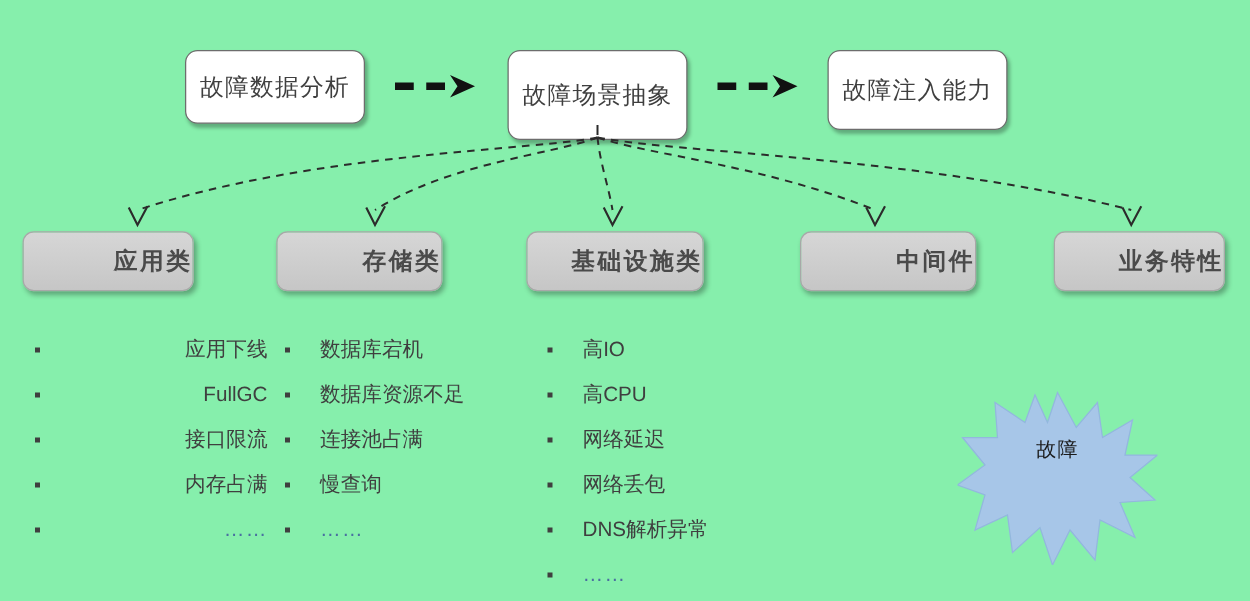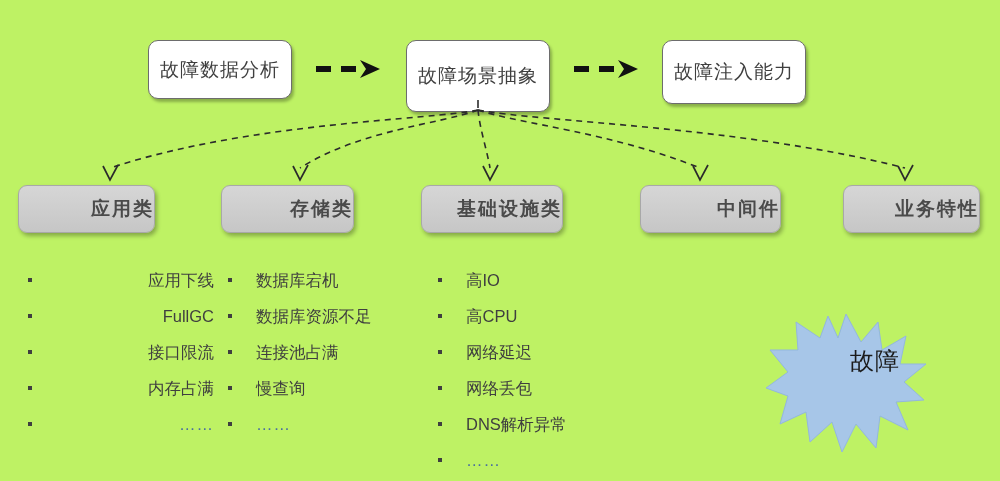--- a/index.html
+++ b/index.html
@@ -4,21 +4,21 @@
 <style>
   html, body {
     margin: 0;
     padding: 0;
     background: #ffffff;
   }
   #canvas {
     position: relative;
     width: 1000px;
     height: 481px;
-    background: #bef264;
+    background: #86efac;
     font-family: "Liberation Sans", "DejaVu Sans", sans-serif;
     overflow: hidden;
   }
 
   
   .flow-box {
     position: absolute;
     box-sizing: border-box;
     background: #ffffff;
     border: 1px solid #6d6d6d;
@@ -111,26 +111,26 @@
   
   #star-burst {
     position: absolute;
     left: 766px;
     top: 312px;
     width: 160px;
     height: 140px;
   }
   #star-burst-label {
     position: absolute;
-    left: 740px;
+    left: 766px;
     top: 347px;
     width: 160px;
-    text-align: right;
+    text-align: center;
     color: #1a1a1a;
-    font-size: 24px;
+    font-size: 16px;
     line-height: 27px;
     letter-spacing: 1px;
     pointer-events: none;
   }
 </style>
 </head>
 <body>
 
 <div id="canvas">
 

